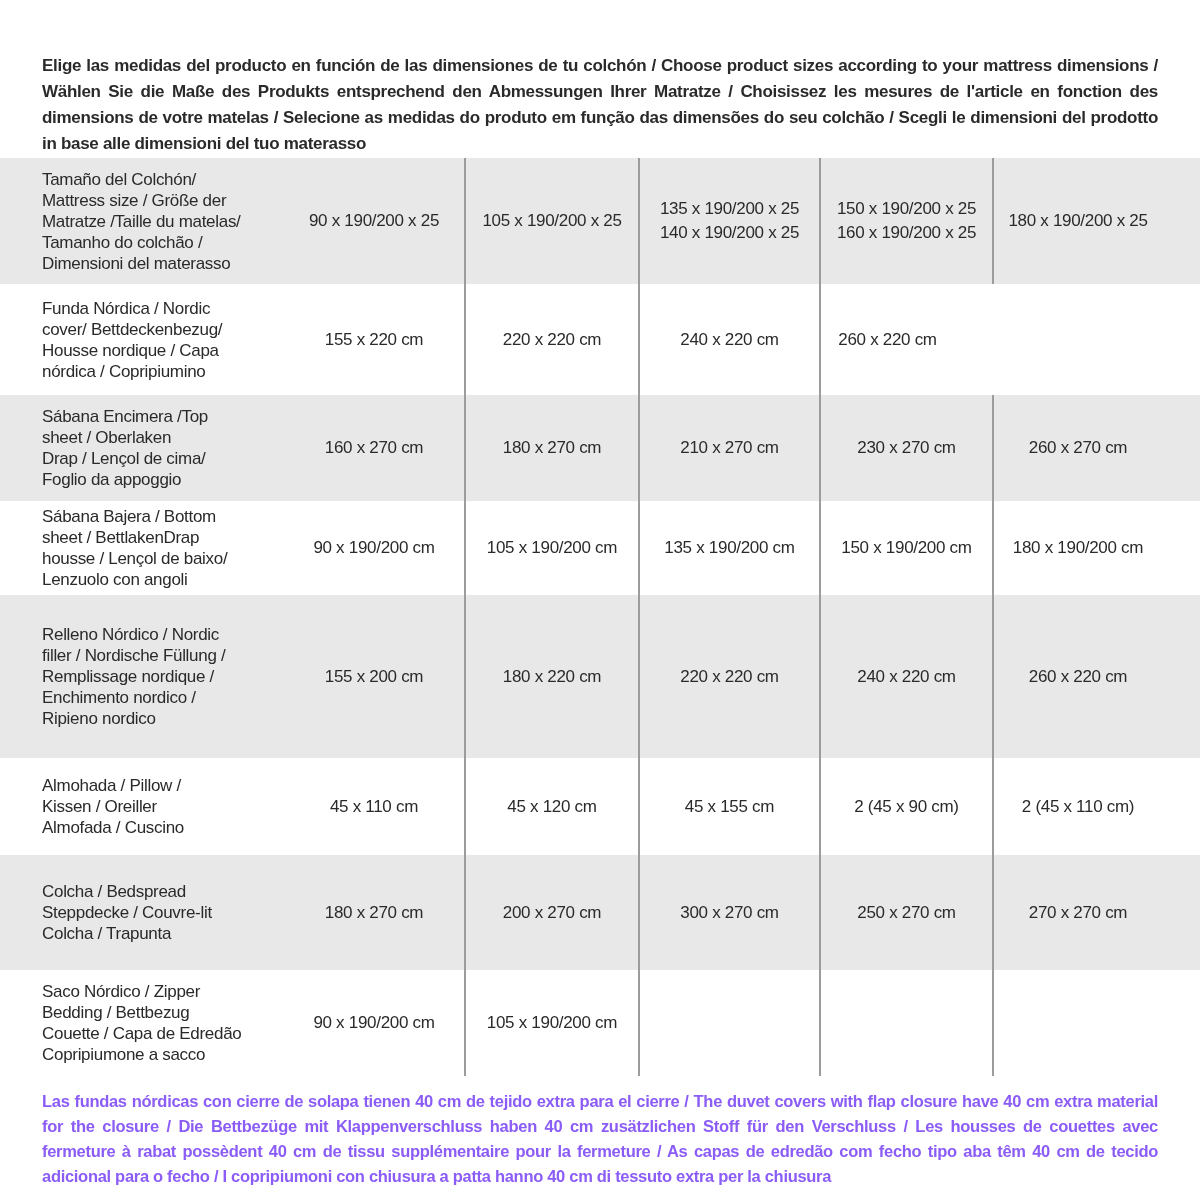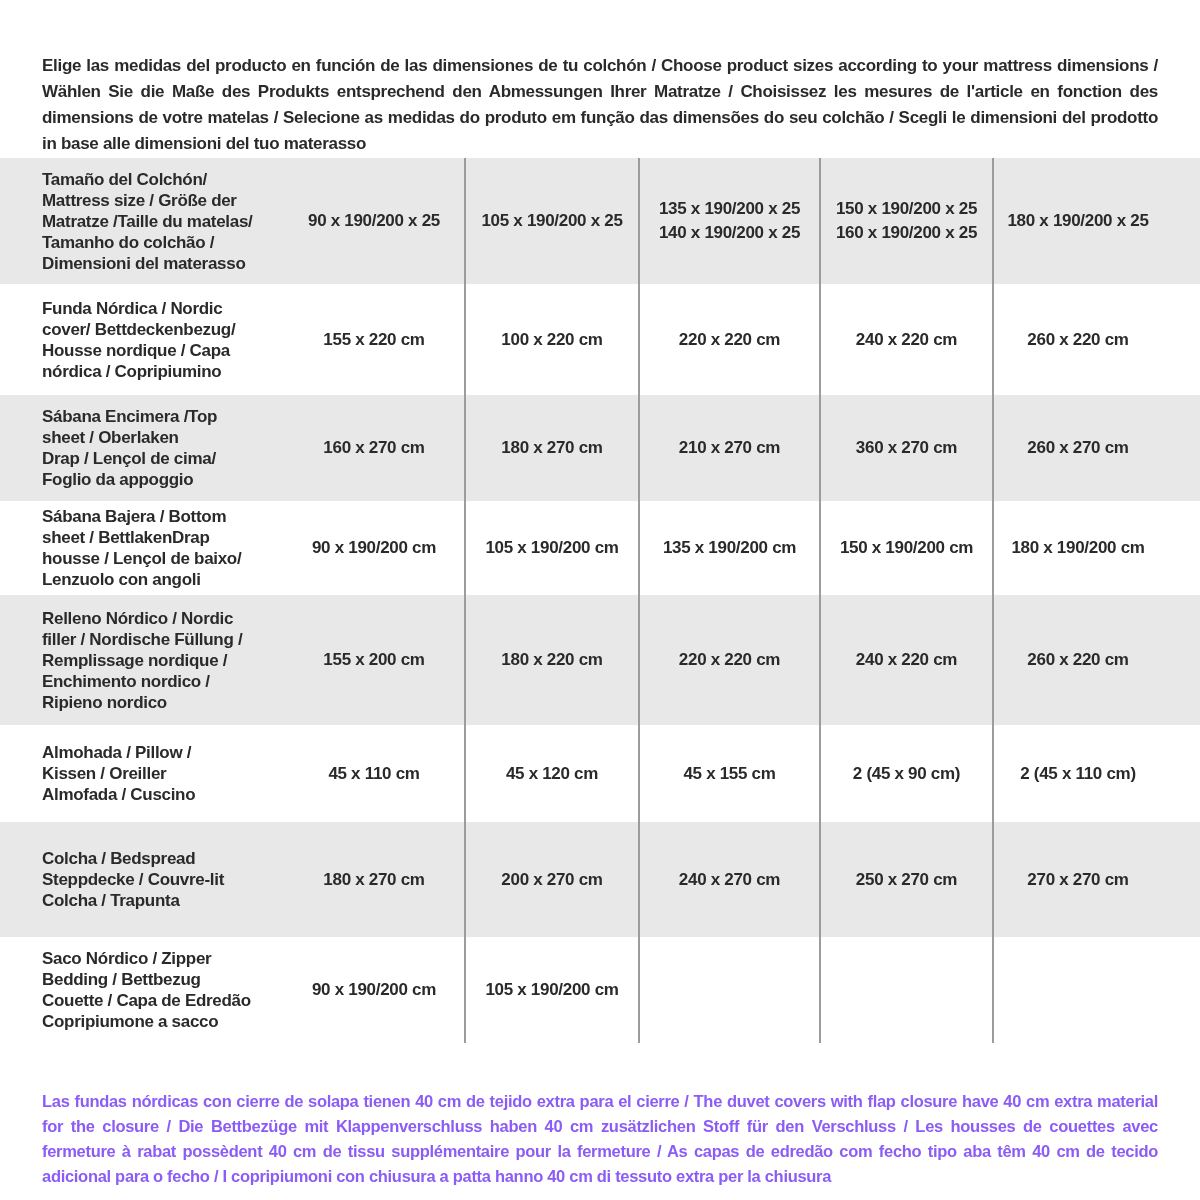--- a/index.html
+++ b/index.html
@@ -37,21 +37,21 @@
     display: grid;
     grid-template-columns: 284px 180px 174px 181px 173px 208px;
     width: 1200px;
   }
   .trow.gray { background: #e8e8e8; }
   .trow.white { background: #ffffff; border-radius: 29px; }
   .cell {
     box-sizing: border-box;
     display: flex;
     align-items: center;
-    font-weight: bold;
+    font-weight: normal;
     font-size: 17px;
     letter-spacing: -0.3px;
     white-space: pre-line;
     color: #2a2a2a;
   }
   .cell.label {
     padding-left: 42px;
     padding-right: 8px;
     justify-content: flex-start;
     line-height: 21px;
@@ -100,51 +100,50 @@
 160 x 190/200 x 25</div>
     <div class="cell val v4">180 x 190/200 x 25</div>
   </div>
 
   <div class="trow white" style="height:111px">
     <div class="cell label">Funda Nórdica /  Nordic
 cover/ Bettdeckenbezug/
 Housse nordique  / Capa
 nórdica / Copripiumino</div>
     <div class="cell val v0">155 x 220 cm</div>
-    <div class="cell val v1">100 x 220 cm</div>
     <div class="cell val v2">220 x 220 cm</div>
     <div class="cell val v3">240 x 220 cm</div>
     <div class="cell val v4">260 x 220 cm</div>
   </div>
 
   <div class="trow gray" style="height:106px">
     <div class="cell label">Sábana Encimera /Top
 sheet / Oberlaken
 Drap / Lençol de cima/
 Foglio da appoggio</div>
     <div class="cell val v0">160 x 270 cm</div>
     <div class="cell val v1">180 x 270 cm</div>
     <div class="cell val v2">210 x 270 cm</div>
-    <div class="cell val v3">360 x 270 cm</div>
+    <div class="cell val v3">230 x 270 cm</div>
     <div class="cell val v4">260 x 270 cm</div>
   </div>
 
   <div class="trow white" style="height:94px">
     <div class="cell label">Sábana Bajera / Bottom
 sheet / BettlakenDrap
 housse / Lençol de baixo/
 Lenzuolo con angoli</div>
     <div class="cell val v0">90 x 190/200 cm</div>
     <div class="cell val v1">105 x 190/200 cm</div>
     <div class="cell val v2">135 x 190/200 cm</div>
     <div class="cell val v3">150 x 190/200 cm</div>
     <div class="cell val v4">180 x 190/200 cm</div>
   </div>
 
-  <div class="trow gray" style="height:130px">
+  <div class="trow gray" style="height:163px">
     <div class="cell label">Relleno Nórdico / Nordic
 filler / Nordische Füllung /
 Remplissage nordique /
 Enchimento nordico /
 Ripieno nordico</div>
     <div class="cell val v0">155 x 200 cm</div>
     <div class="cell val v1">180 x 220 cm</div>
     <div class="cell val v2">220 x 220 cm</div>
     <div class="cell val v3">240 x 220 cm</div>
     <div class="cell val v4">260 x 220 cm</div>
@@ -160,21 +159,21 @@
     <div class="cell val v3">2 (45 x 90 cm)</div>
     <div class="cell val v4">2 (45 x 110 cm)</div>
   </div>
 
   <div class="trow gray" style="height:115px">
     <div class="cell label">Colcha / Bedspread
 Steppdecke / Couvre-lit
 Colcha / Trapunta</div>
     <div class="cell val v0">180 x 270 cm</div>
     <div class="cell val v1">200 x 270 cm</div>
-    <div class="cell val v2">240 x 270 cm</div>
+    <div class="cell val v2">300 x 270 cm</div>
     <div class="cell val v3">250 x 270 cm</div>
     <div class="cell val v4">270 x 270 cm</div>
   </div>
 
   <div class="trow white" style="height:106px">
     <div class="cell label">Saco Nórdico / Zipper
 Bedding / Bettbezug
 Couette  / Capa de Edredão
 Copripiumone a sacco</div>
     <div class="cell val v0">90 x 190/200 cm</div>

